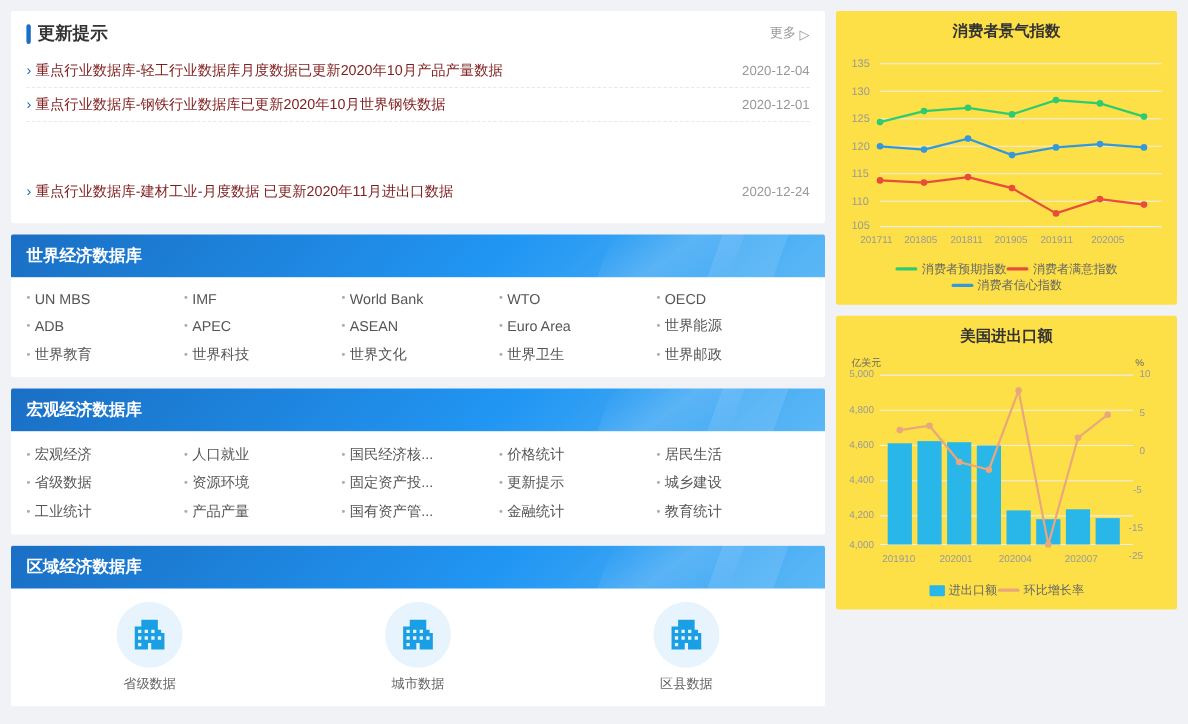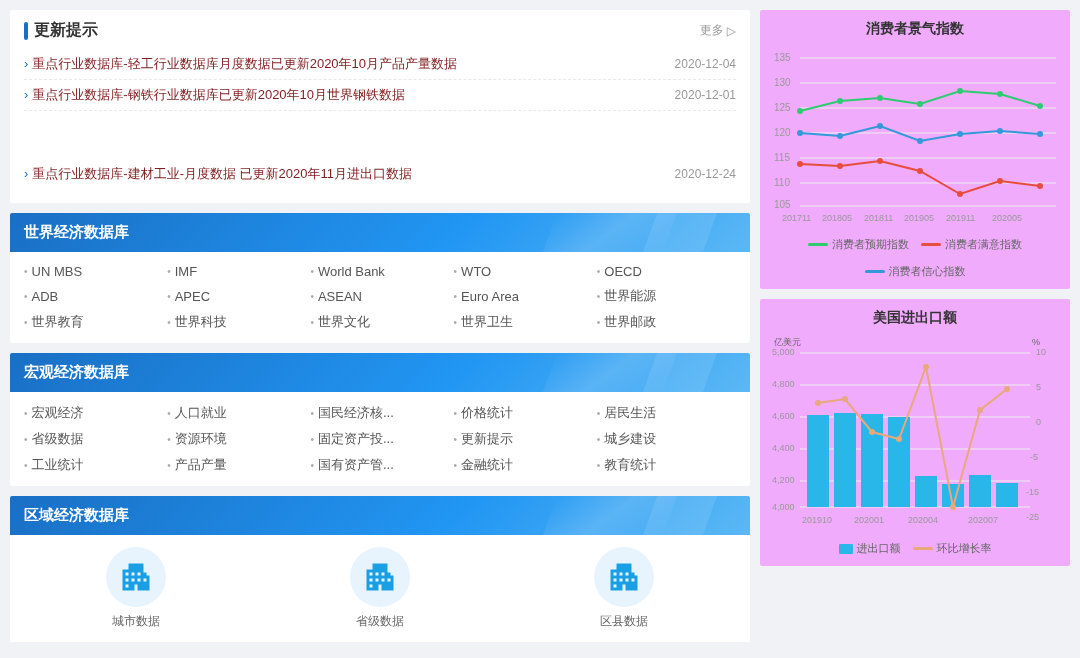--- a/index.html
+++ b/index.html
@@ -191,39 +191,38 @@
       height: 36px;
       fill: #1a9fe4;
     }
     .area-label {
       font-size: 12px;
       color: #666;
     }
 
     
     .chart-card {
-      background: #f0abfc;
+      background: #fde047;
       border-radius: 2px;
       padding: 10px 12px;
     }
     .chart-title {
       text-align: center;
       font-size: 14px;
       font-weight: bold;
       color: #333;
       margin-bottom: 8px;
     }
     .chart-container {
       position: relative;
     }
 
     
     .chart-legend {
       display: flex;
-      gap: 12px;
       justify-content: center;
       margin-top: 6px;
       flex-wrap: wrap;
     }
     .legend-item {
       display: flex;
       align-items: center;
       gap: 4px;
       font-size: 11px;
       color: #666;
@@ -383,29 +382,29 @@
       <div class="db-header">
         <span class="db-title">区域经济数据库</span>
       </div>
       <div class="area-content" id="area-db-content">
           <div class="area-item">
     <div class="area-icon">
               <svg viewBox="0 0 24 24" fill="#29b6e8" width="36" height="36">
                 <path d="M17 11V3H7v4H3v14h8v-4h2v4h8V11h-4zM7 19H5v-2h2v2zm0-4H5v-2h2v2zm0-4H5v-2h2v2zm4 4H9v-2h2v2zm0-4H9v-2h2v2zm0-4H9V7h2v2zm4 8h-2v-2h2v2zm0-4h-2v-2h2v2zm0-4h-2V7h2v2zm4 8h-2v-2h2v2zm0-4h-2v-2h2v2z"></path>
               </svg>
             </div>
-    <span class="area-label">城市数据</span>
+    <span class="area-label">省级数据</span>
   </div>
           <div class="area-item">
     <div class="area-icon">
               <svg viewBox="0 0 24 24" fill="#29b6e8" width="36" height="36">
                 <path d="M17 11V3H7v4H3v14h8v-4h2v4h8V11h-4zM7 19H5v-2h2v2zm0-4H5v-2h2v2zm0-4H5v-2h2v2zm4 4H9v-2h2v2zm0-4H9v-2h2v2zm0-4H9V7h2v2zm4 8h-2v-2h2v2zm0-4h-2v-2h2v2zm0-4h-2V7h2v2zm4 8h-2v-2h2v2zm0-4h-2v-2h2v2z"></path>
               </svg>
             </div>
-    <span class="area-label">省级数据</span>
+    <span class="area-label">城市数据</span>
   </div>
           <div class="area-item">
     <div class="area-icon">
               <svg viewBox="0 0 24 24" fill="#29b6e8" width="36" height="36">
                 <path d="M17 11V3H7v4H3v14h8v-4h2v4h8V11h-4zM7 19H5v-2h2v2zm0-4H5v-2h2v2zm0-4H5v-2h2v2zm4 4H9v-2h2v2zm0-4H9v-2h2v2zm0-4H9V7h2v2zm4 8h-2v-2h2v2zm0-4h-2v-2h2v2zm0-4h-2V7h2v2zm4 8h-2v-2h2v2zm0-4h-2v-2h2v2z"></path>
               </svg>
             </div>
     <span class="area-label">区县数据</span>
   </div>
         </div>

